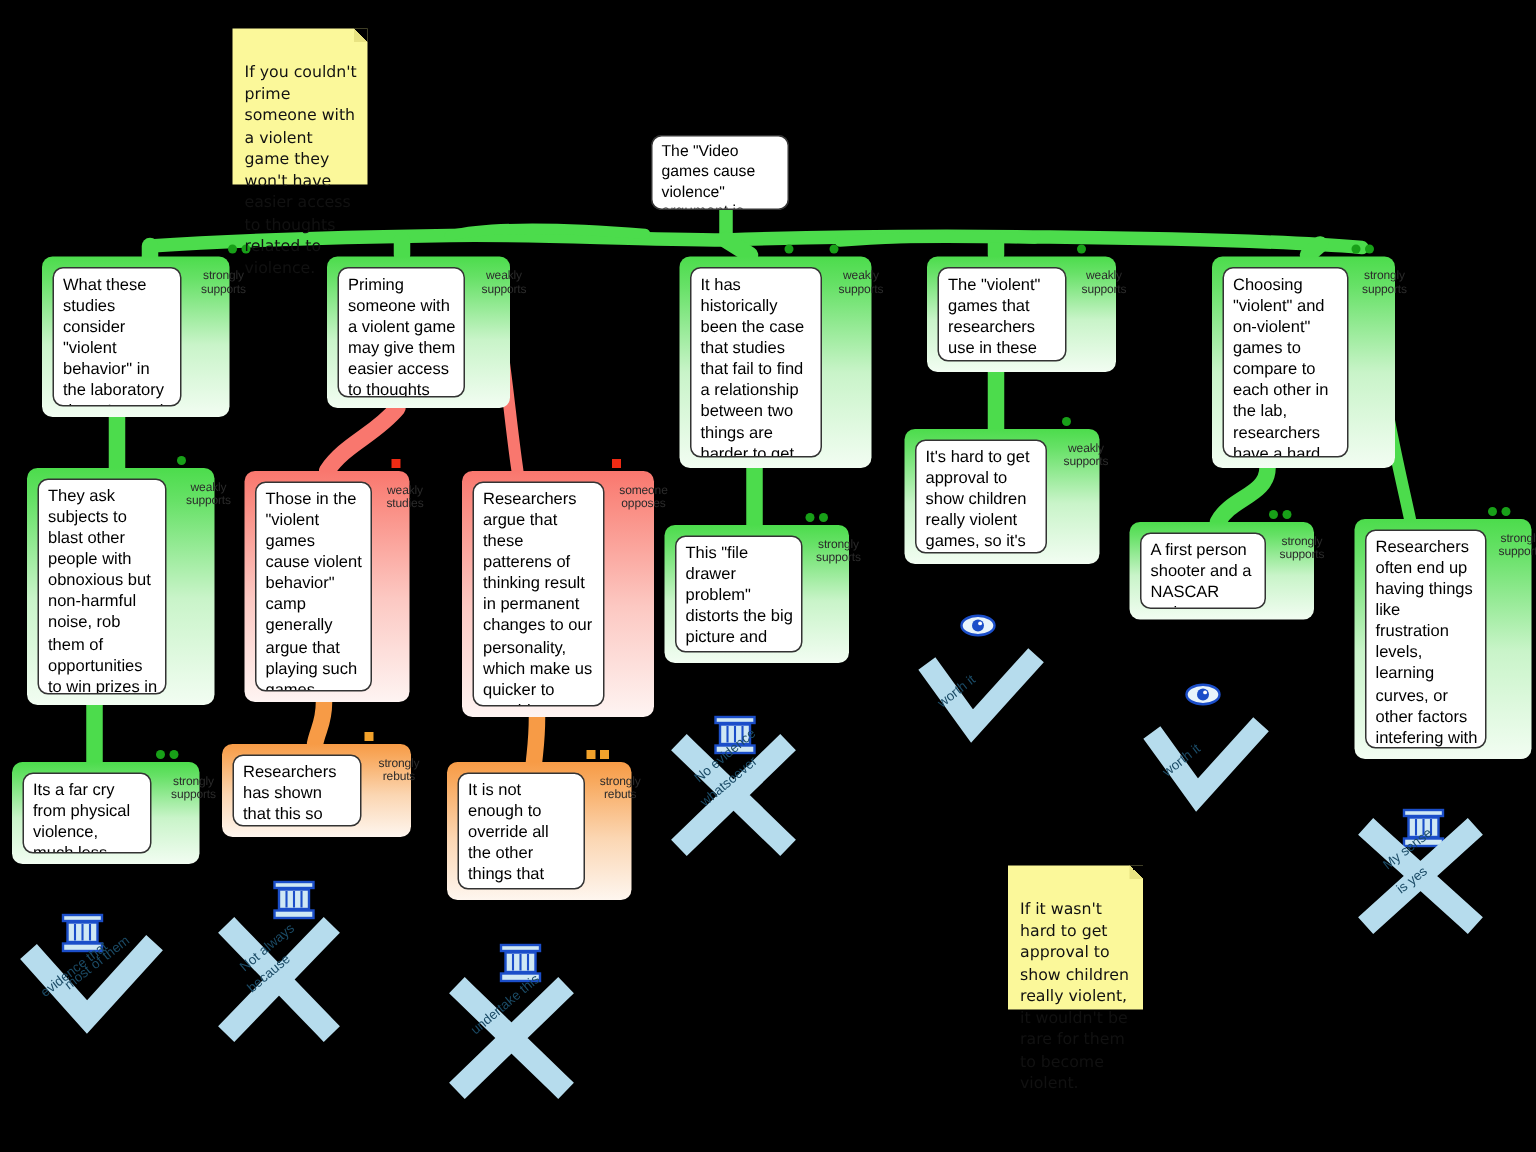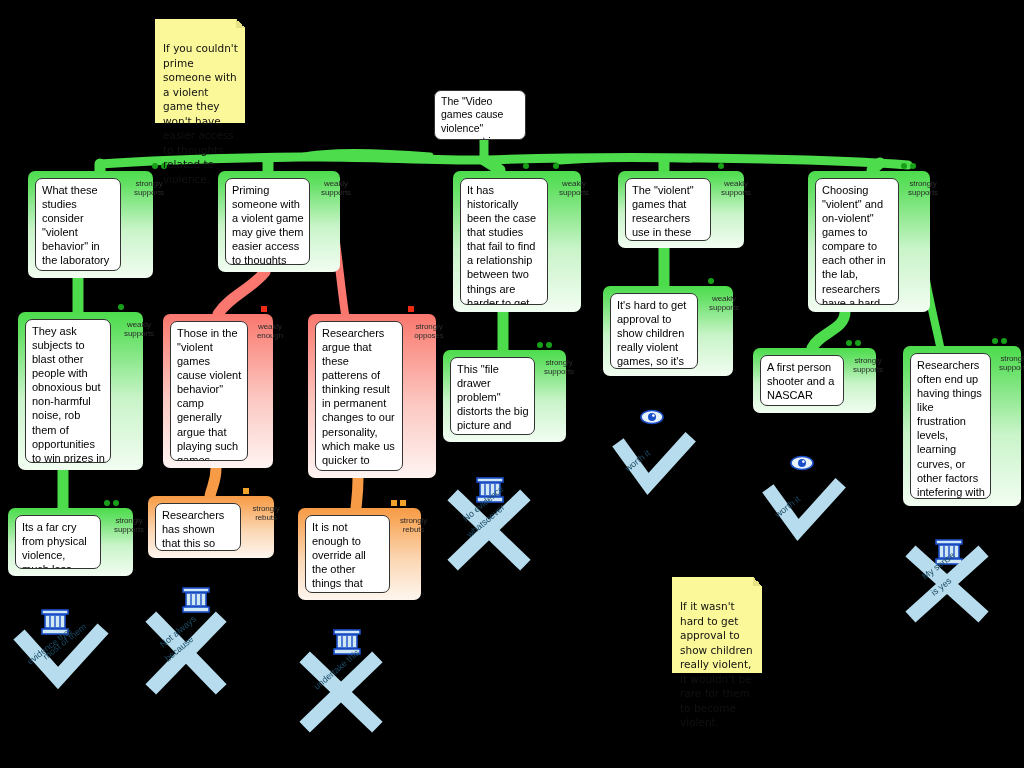--- a/index.html
+++ b/index.html
@@ -160,39 +160,39 @@
     <div class="body" style="width:85px;">Priming someone with a violent game may give them easier access to thoughts related to violence.</div>
     <div class="tag" style="left:94px; width:48px;">weakly supports</div>
     <div class="marks dot" style="left:305px; top:-8px;">
         <i></i>
       </div>
   </div>
 
   <div class="node red" style="left:163px; top:314px; width:110px; height:154px;">
     <div class="card"></div>
     <div class="body" style="width:78px;">Those in the "violent games cause violent behavior" camp generally argue that playing such games increase the acess that someone has violent thoughts.</div>
-    <div class="tag" style="left:86px; width:42px;">weakly enough</div>
+    <div class="tag" style="left:86px; width:42px;">weakly studies</div>
     <div class="marks sq" style="left:98px; top:-8px;">
         <i></i>
       </div>
   </div>
 
   <div class="node orange" style="left:148px; top:496px; width:126px; height:62px;">
     <div class="card"></div>
     <div class="body" style="width:86px;">Researchers has shown that this so called effect is fragile and short lived.</div>
     <div class="tag" style="left:95px; width:46px;">strongly rebuts</div>
     <div class="marks sqo" style="left:95px; top:-8px;">
         <i></i>
       </div>
   </div>
 
   <div class="node red" style="left:308px; top:314px; width:128px; height:164px;">
     <div class="card"></div>
     <div class="body" style="width:88px;">Researchers argue that these patterens of thinking result in permanent changes to our personality, which make us quicker to consider violence as an option, anad in fact make us more violent.</div>
-    <div class="tag" style="left:97px; width:48px;">strongly opposes</div>
+    <div class="tag" style="left:97px; width:48px;">someone opposes</div>
     <div class="marks sq" style="left:100px; top:-8px;">
         <i></i>
       </div>
   </div>
 
   <div class="node orange" style="left:298px; top:508px; width:123px; height:92px;">
     <div class="card"></div>
     <div class="body" style="width:85px;">It is not enough to override all the other things that encourages us to NOT behave violently.</div>
     <div class="tag" style="left:93px; width:45px;">strongly rebuts</div>
     <div class="marks sqo" style="left:93px; top:-8px;">

